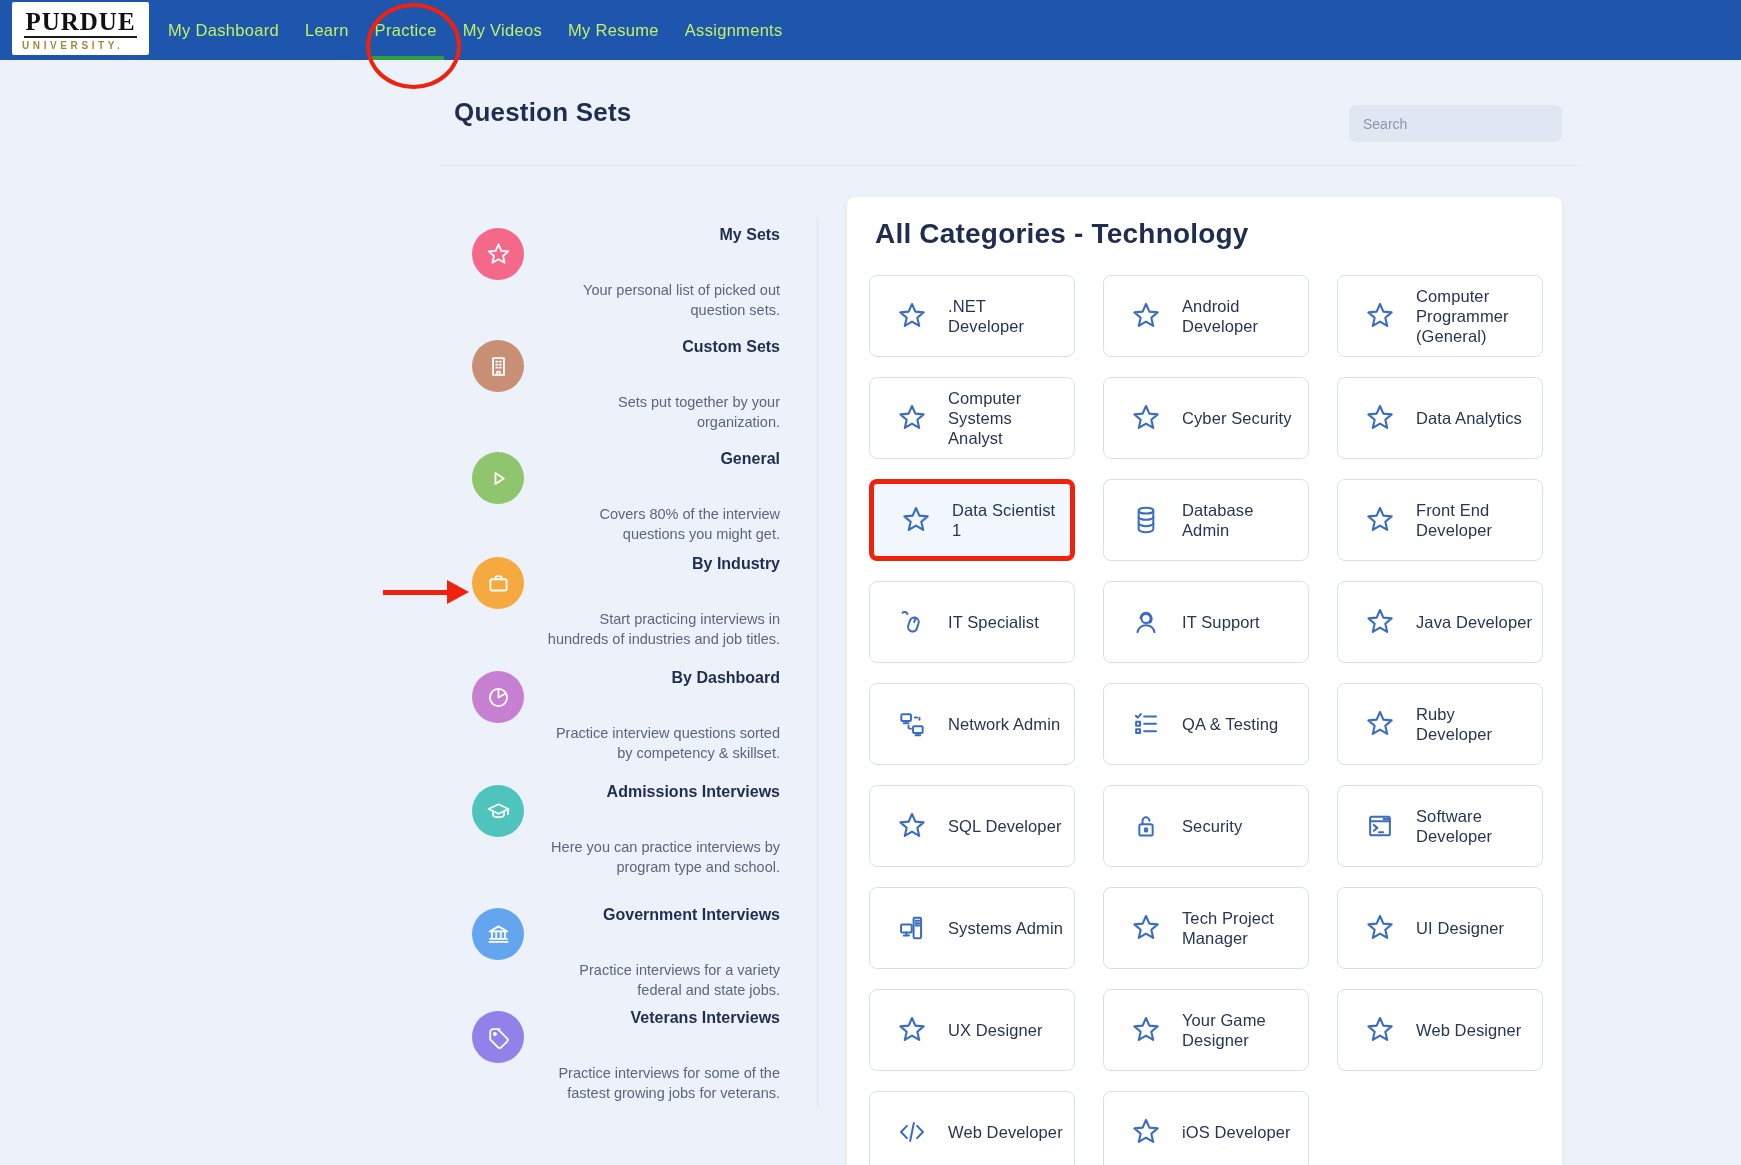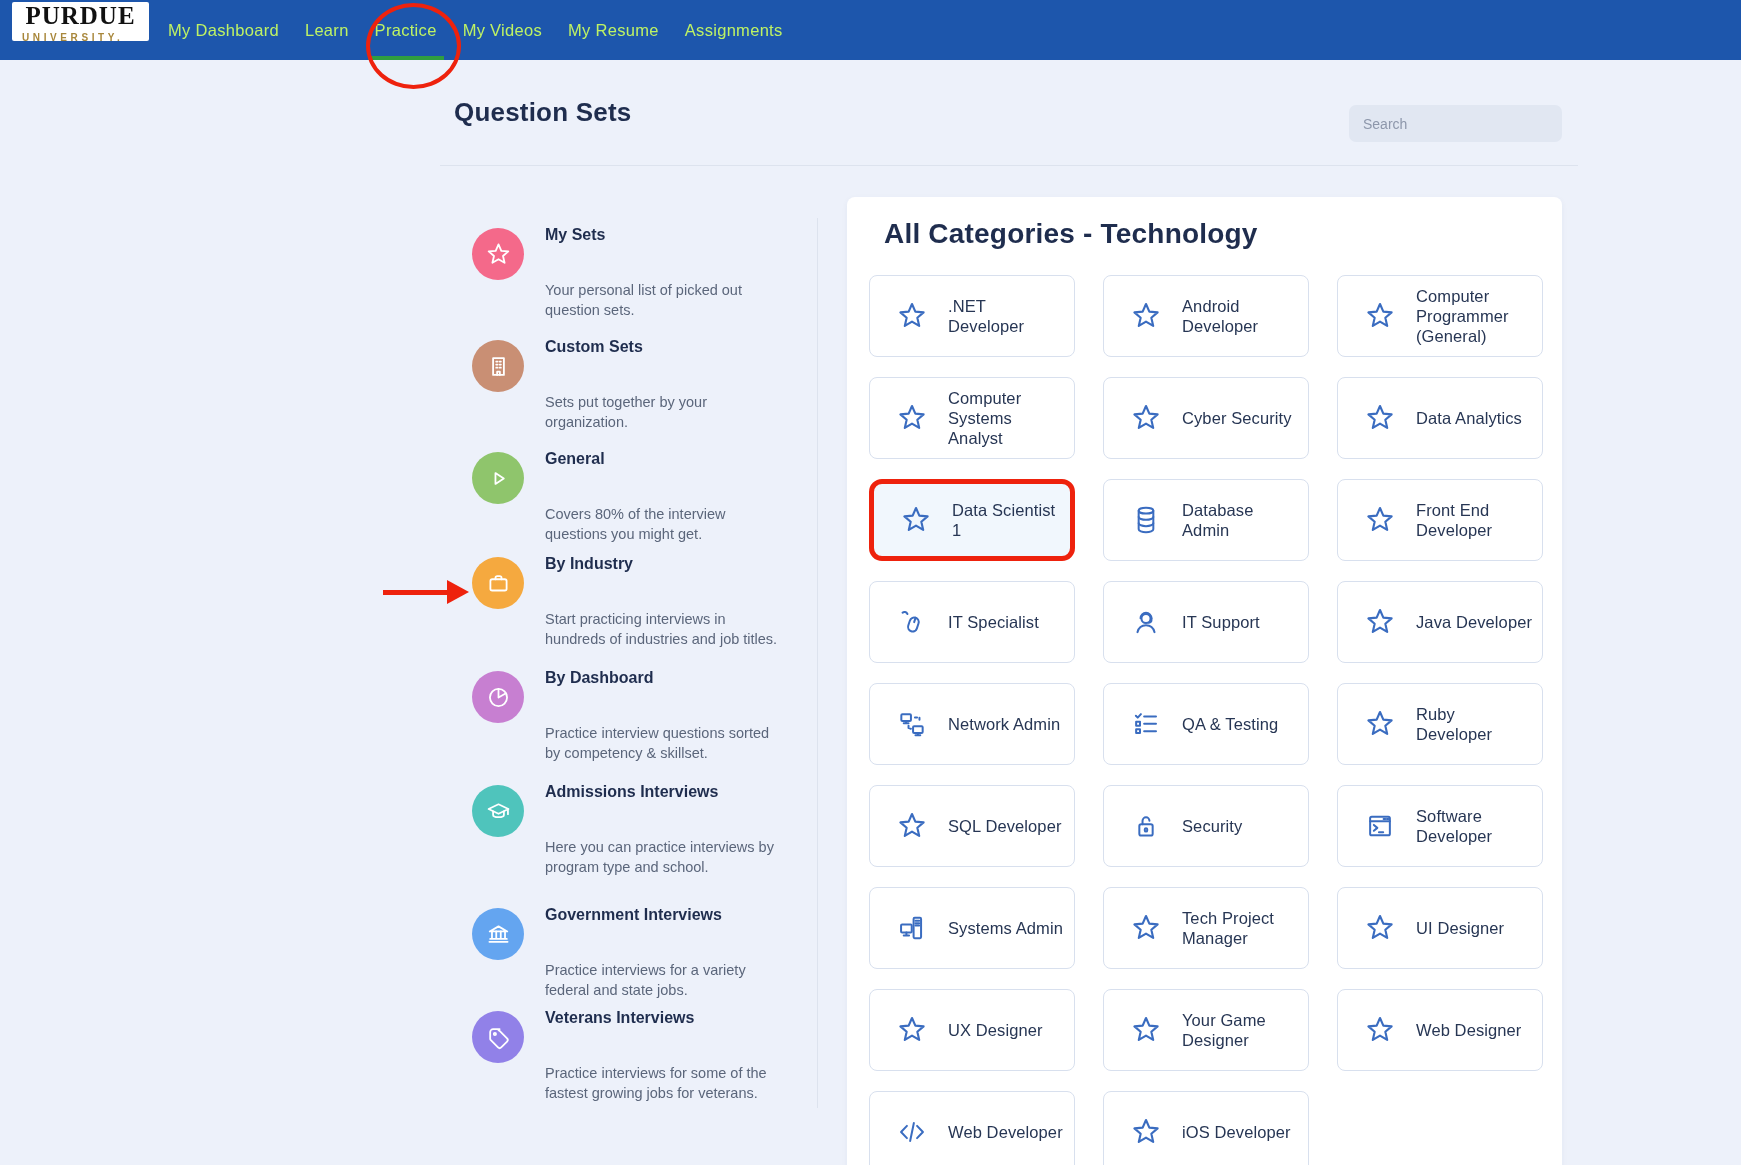--- a/index.html
+++ b/index.html
@@ -14,67 +14,67 @@
     --anno-green:#2f9e41;
   }
   *{margin:0;padding:0;box-sizing:border-box;}
   html,body{width:1741px;height:1165px;}
   body{
     position:relative;overflow:hidden;background:var(--page-bg);
     font-family:"Liberation Sans",sans-serif;color:var(--ink);
   }
   
   .navbar{position:absolute;left:0;top:0;width:1741px;height:60px;background:var(--nav-blue);display:flex;align-items:stretch;}
-  .logo{position:absolute;left:12px;top:2px;width:137px;height:39px;background:#fff;border-radius:2px;
+  .logo{position:absolute;left:12px;top:2px;width:137px;height:53px;background:#fff;border-radius:2px;
         display:flex;flex-direction:column;justify-content:center;padding:4px 10px 2px;}
   .logo-line1{font-family:"Liberation Serif",serif;font-weight:700;font-size:25px;letter-spacing:1px;color:#111;line-height:1;text-align:center;}
   .logo-rule{height:2px;background:#1b1b1b;margin:2px 2px 3px;}
   .logo-line2{font-size:10px;font-weight:700;letter-spacing:3.6px;color:#a8873b;text-align:left;line-height:1;}
   .nav-items{list-style:none;display:flex;align-items:stretch;margin-left:155px;}
   .nav-item{position:relative;display:flex;align-items:center;padding:0 13px;color:#bef264;font-size:16.5px;
             letter-spacing:.3px;cursor:pointer;white-space:nowrap;}
   .nav-item.active::after{content:"";position:absolute;left:6px;right:6px;bottom:0;height:4px;background:var(--anno-green);}
   
   .anno-ellipse{position:absolute;left:366px;top:3px;width:95px;height:86px;border:4px solid var(--anno-red);
                 border-radius:50%;z-index:40;pointer-events:none;}
   
   .page-title{position:absolute;left:454px;top:97px;font-size:26px;font-weight:700;letter-spacing:.2px;color:var(--ink);}
   .search-input{position:absolute;left:1349px;top:105px;width:213px;height:37px;background:#e1e7f2;border:none;
                 border-radius:7px;padding:0 14px;font-size:14px;color:#3c4860;font-family:"Liberation Sans",sans-serif;outline:none;}
   .search-input::placeholder{color:#8d97ab;}
   .header-divider{position:absolute;left:440px;top:165px;width:1138px;height:1px;background:var(--divider);}
   .v-divider{position:absolute;left:817px;top:218px;width:1px;height:890px;background:var(--divider);}
   
   .sidebar{position:absolute;left:472px;top:0;width:340px;}
-  .side-item{position:absolute;left:0;display:flex;gap:21px;cursor:pointer;width:335px;}
+  .side-item{position:absolute;left:0;display:flex;gap:21px;cursor:pointer;width:335px;text-align:right;}
   .side-item:nth-child(1){top:226px}.side-item:nth-child(2){top:338px}
   .side-item:nth-child(3){top:450px}.side-item:nth-child(4){top:555px}
   .side-item:nth-child(5){top:669px}.side-item:nth-child(6){top:783px}
   .side-item:nth-child(7){top:906px}.side-item:nth-child(8){top:1009px}
   .side-icon-wrap{flex:0 0 52px;width:52px;height:52px;border-radius:50%;margin-top:2px;
                   display:flex;align-items:center;justify-content:center;}
   .side-icon-wrap svg{width:27px;height:27px;color:#fff;}
   .side-text{width:235px;}
   .side-title{font-size:16px;font-weight:700;color:var(--ink);margin-bottom:5px;}
   .side-desc{font-size:14.5px;line-height:1.38;color:var(--muted);margin-top:36px;}
   
   .anno-arrow{position:absolute;left:383px;top:580px;width:88px;height:25px;z-index:40;pointer-events:none;}
   .anno-arrow .shaft{position:absolute;left:0;top:10px;width:66px;height:5px;background:var(--anno-red);}
   .anno-arrow .head{position:absolute;left:64px;top:0;width:0;height:0;
     border-top:12px solid transparent;border-bottom:12px solid transparent;border-left:22px solid var(--anno-red);}
   
   .panel{position:absolute;left:847px;top:197px;width:715px;height:1000px;background:#fff;border-radius:8px;
          box-shadow:0 2px 6px rgba(30,50,90,.05);padding:22px 0 0 22px;}
-  .panel-title{font-size:28px;font-weight:700;color:var(--ink);letter-spacing:.2px;line-height:1.1;margin-left:15px;}
+  .panel-title{font-size:28px;font-weight:700;color:var(--ink);letter-spacing:.2px;line-height:1.1;margin-left:6px;}
   .card-grid{margin-top:25px;display:grid;grid-template-columns:repeat(3,206px);grid-auto-rows:82px;gap:20px 28px;}
   .cat-card{background:#fff;border:1px solid var(--card-border);border-radius:8px;display:flex;align-items:center;
             gap:20px;padding-left:26px;cursor:pointer;}
   .cat-card svg{flex:0 0 32px;width:32px;height:32px;color:var(--icon-blue);}
   .card-label{font-size:16.5px;line-height:1.22;color:#273654;letter-spacing:.1px;padding-right:8px;}
-  .cat-card.highlighted{border:5px solid var(--anno-red);border-radius:13px;background:#f1f7fd;}
+  .cat-card.highlighted{border:5px solid var(--anno-red);border-radius:8px;background:#f1f7fd;}
 </style>
 </head>
 <body>
 
 <svg width="0" height="0" style="position:absolute" aria-hidden="true">
   <defs>
     <symbol id="icon-star-icon" viewBox="0 0 24 24" fill="none" stroke="currentColor" stroke-width="1.6" stroke-linecap="round" stroke-linejoin="round">
       <path d="M12 3l2.5 5.7 6.2.55-4.7 4.1 1.4 6.05L12 16.2l-5.4 3.2 1.4-6.05-4.7-4.1 6.2-.55z"></path>
     </symbol>
     <symbol id="icon-building-icon" viewBox="0 0 24 24" fill="none" stroke="currentColor" stroke-width="1.6" stroke-linecap="round" stroke-linejoin="round">

